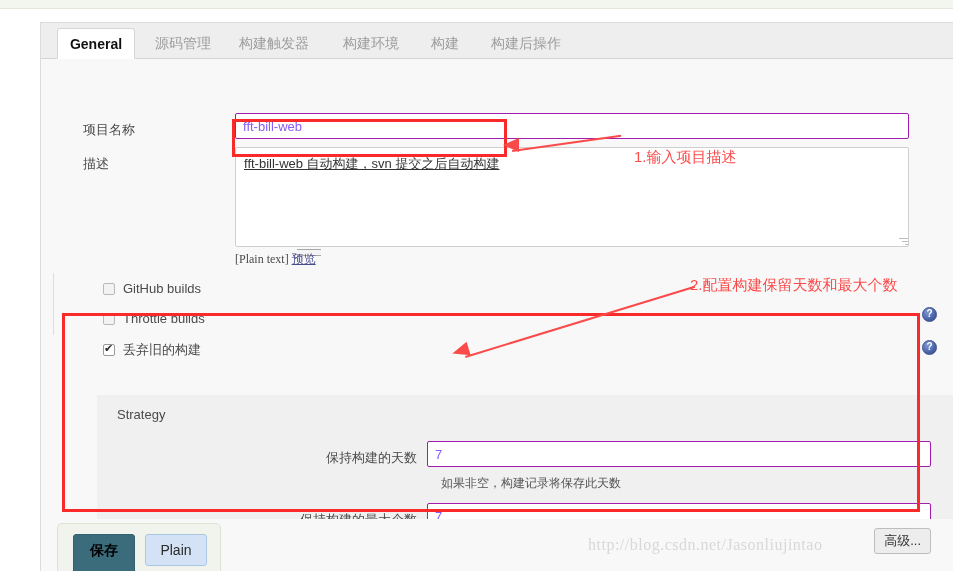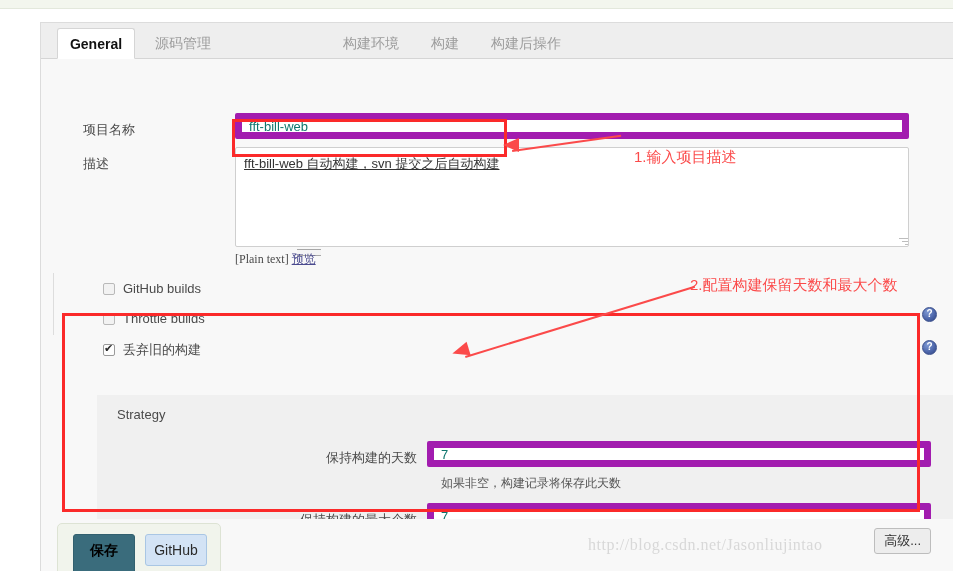--- a/index.html
+++ b/index.html
@@ -68,26 +68,26 @@
     box-sizing: border-box;
   }
   .field-label {
     position: absolute;
     font-size: 13px;
     color: #4a4a4a;
   }
   .text-input {
     position: absolute;
     background: #ffffff;
-    border: 7px solid #a21caf;
+    border: 1px solid #a21caf;
     border-radius: 2px;
     box-sizing: border-box;
     font-family: "Liberation Sans", "DejaVu Sans", sans-serif;
     font-size: 13px;
-    color: #0f766e;
+    color: #8b5cf6;
     padding: 0 7px;
     outline: none;
   }
   .textarea-box {
     position: absolute;
     background: #ffffff;
     border: 1px solid #cfcfcf;
     border-radius: 2px;
     box-sizing: border-box;
     font-family: "Liberation Sans", "DejaVu Sans", sans-serif;
@@ -321,20 +321,21 @@
 </head>
 <body>
 
 <div class="top-band"></div>
 
 <div class="config-panel">
 
   <div class="tab-bar">
     <div class="tab" style="left:100px; width:84px;">源码管理</div>
     <div class="tab active" style="left:16px; width:78px;">General</div>
+    <div class="tab" style="left:184px; width:98px;">构建触发器</div>
     <div class="tab" style="left:288px; width:84px;">构建环境</div>
     <div class="tab" style="left:376px; width:56px;">构建</div>
     <div class="tab" style="left:436px; width:98px;">构建后操作</div>
   </div>
 
   <div class="form-body">
 
     <div class="field-label" style="left:42px; top:62px;">项目名称</div>
     <input class="text-input" style="left: 194px; top: 54px; width: 674px; height: 26px;" readonly="" value="fft-bill-web">
 
@@ -379,21 +380,21 @@
 
       <div class="sub-label" style="left:130px; top:116px; width:190px;">保持构建的最大个数</div>
       <input class="text-input" style="left: 330px; top: 108px; width: 504px; height: 26px;" readonly="" value="7">
       <div class="help-text" style="left:332px; top:142px;">如果非空，最多此数目的构建记录将被保存</div>
     </div>
   </div>
 
   <div class="bottom-bar">
     <div class="button-box">
       <div class="btn btn-save">保存</div>
-      <div class="btn btn-apply">GitHub</div>
+      <div class="btn btn-apply">Plain</div>
     </div>
     <div class="btn-advanced">高级...</div>
   </div>
 </div>
 
 <div class="watermark">http://blog.csdn.net/Jasonliujintao</div>
 
 <div class="anno-box" style="left:232px; top:119px; width:275px; height:38px;"></div>
 <div class="anno-line" style="left:512px; top:150px; width:110px; height:2px; transform:rotate(-8deg);"></div>
 <div class="anno-arrowhead" style="left:503px; top:138px;

